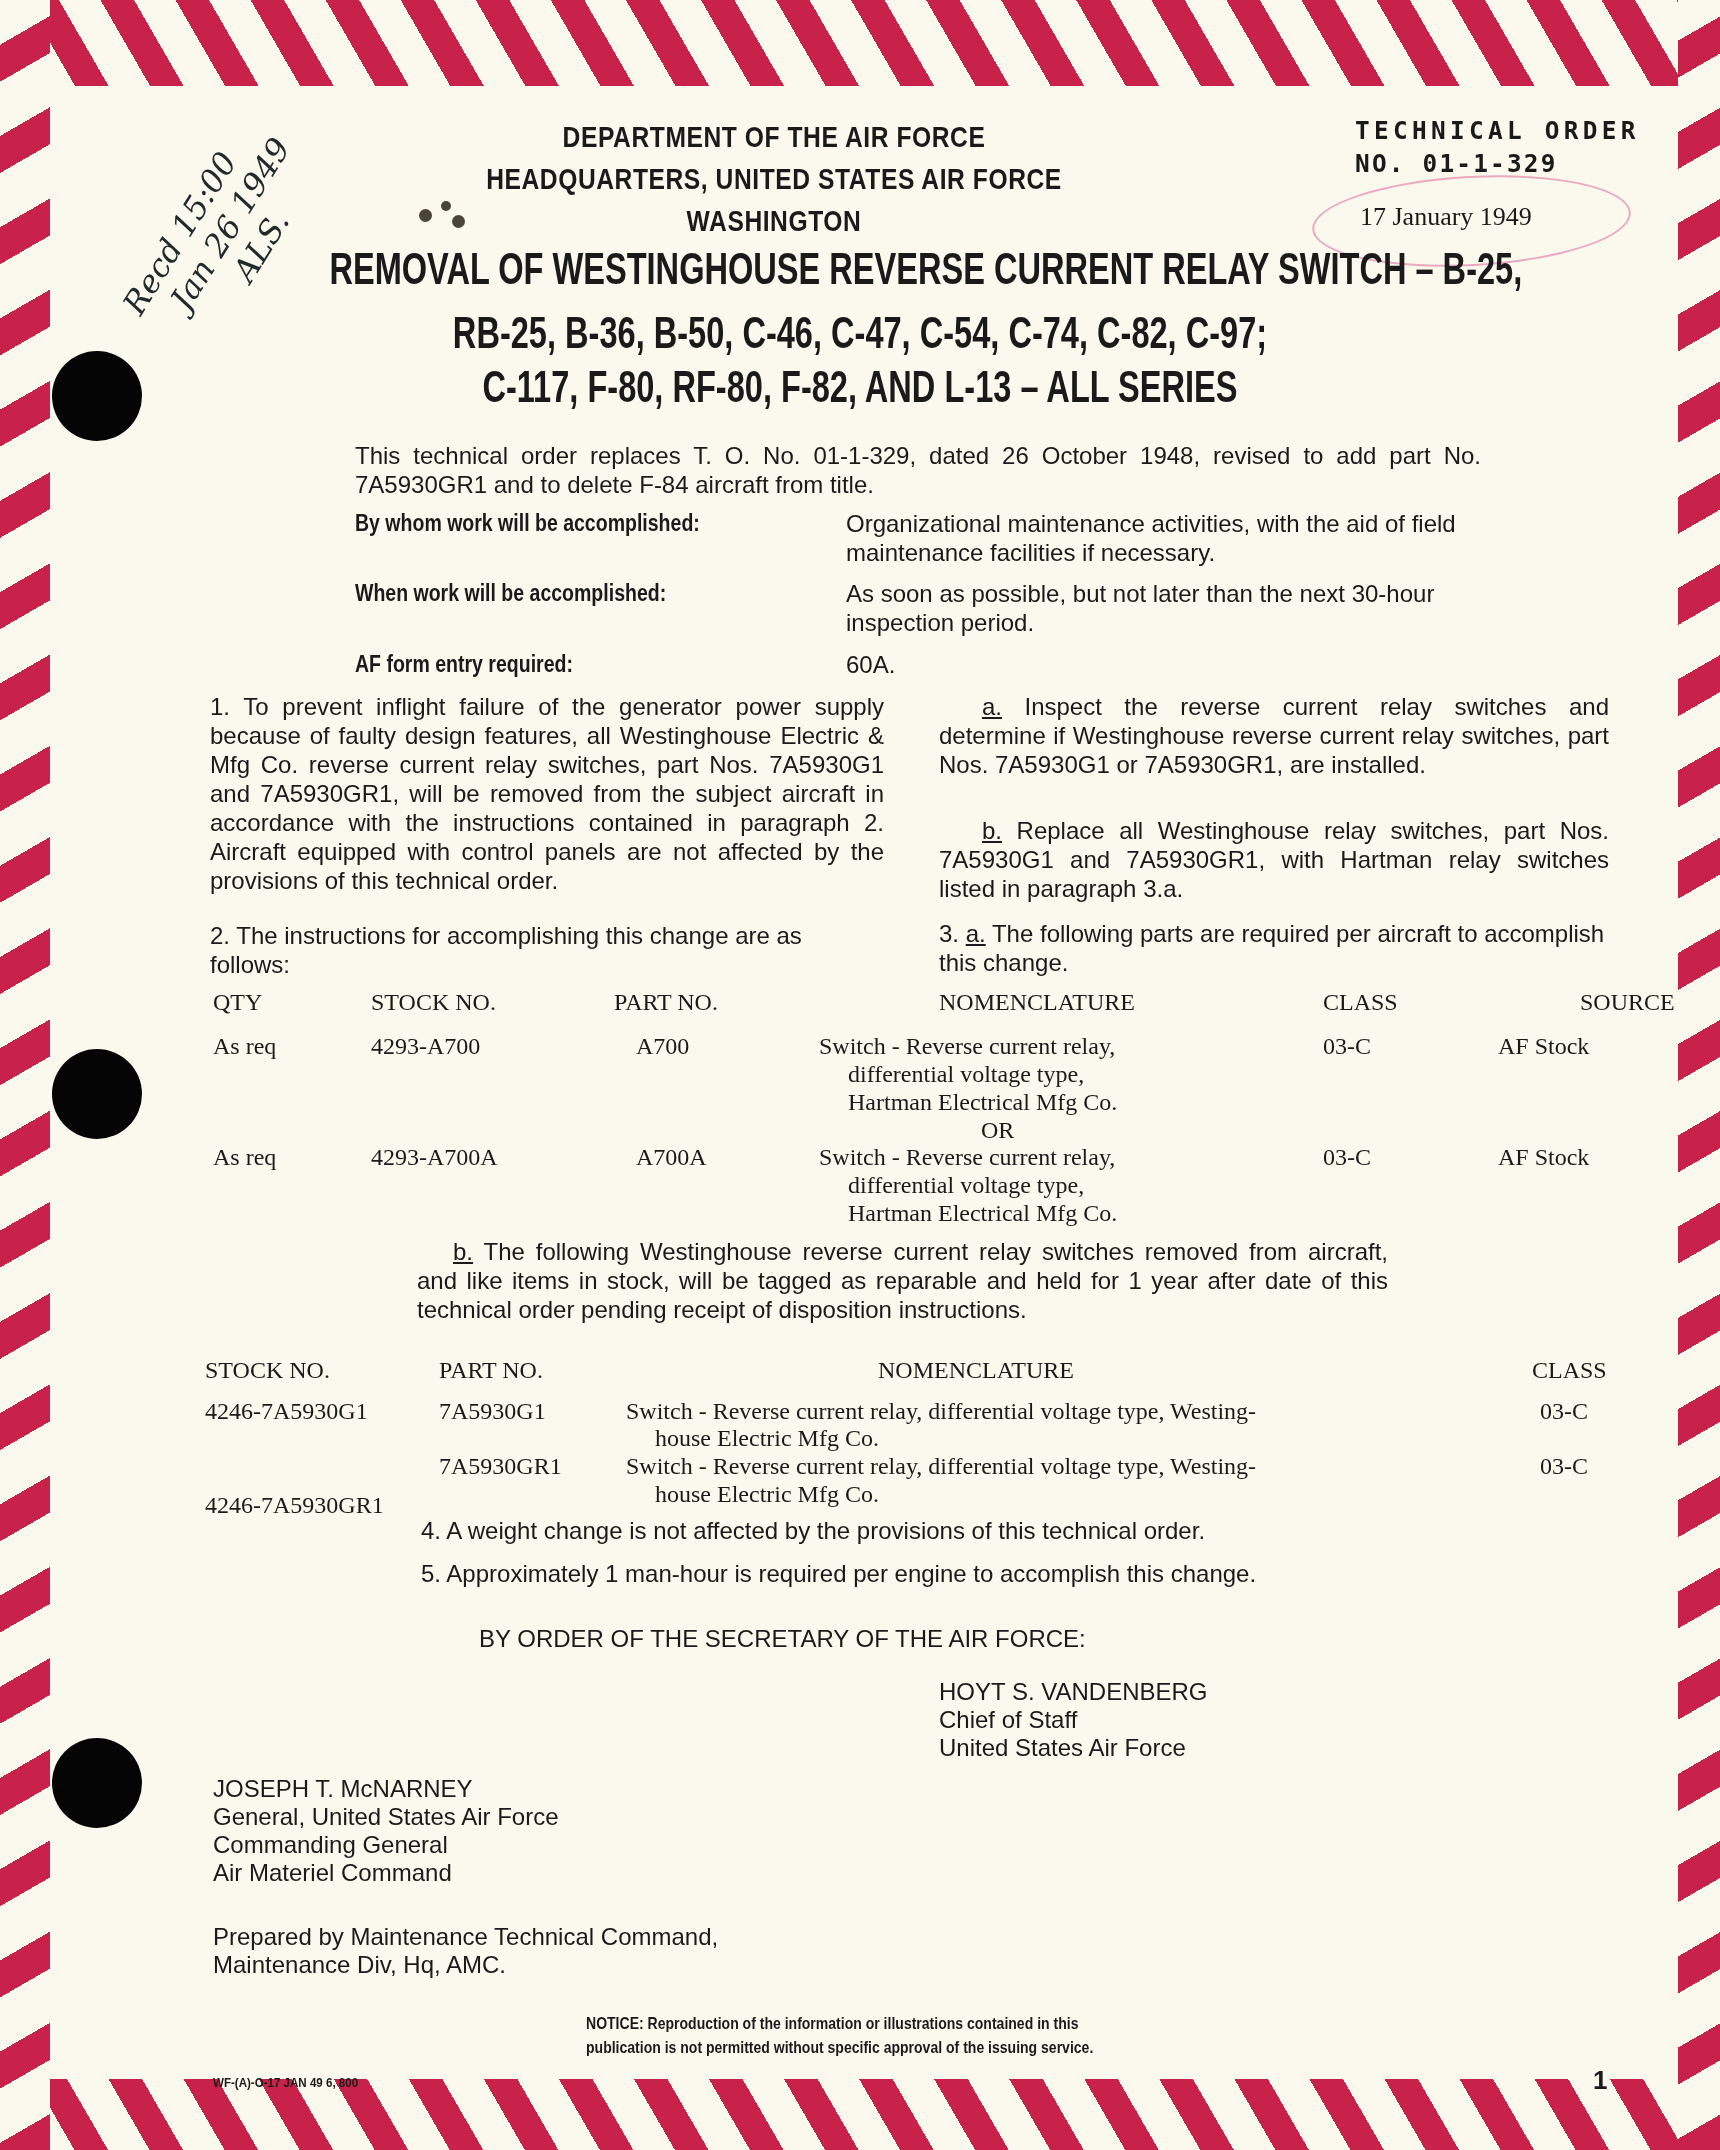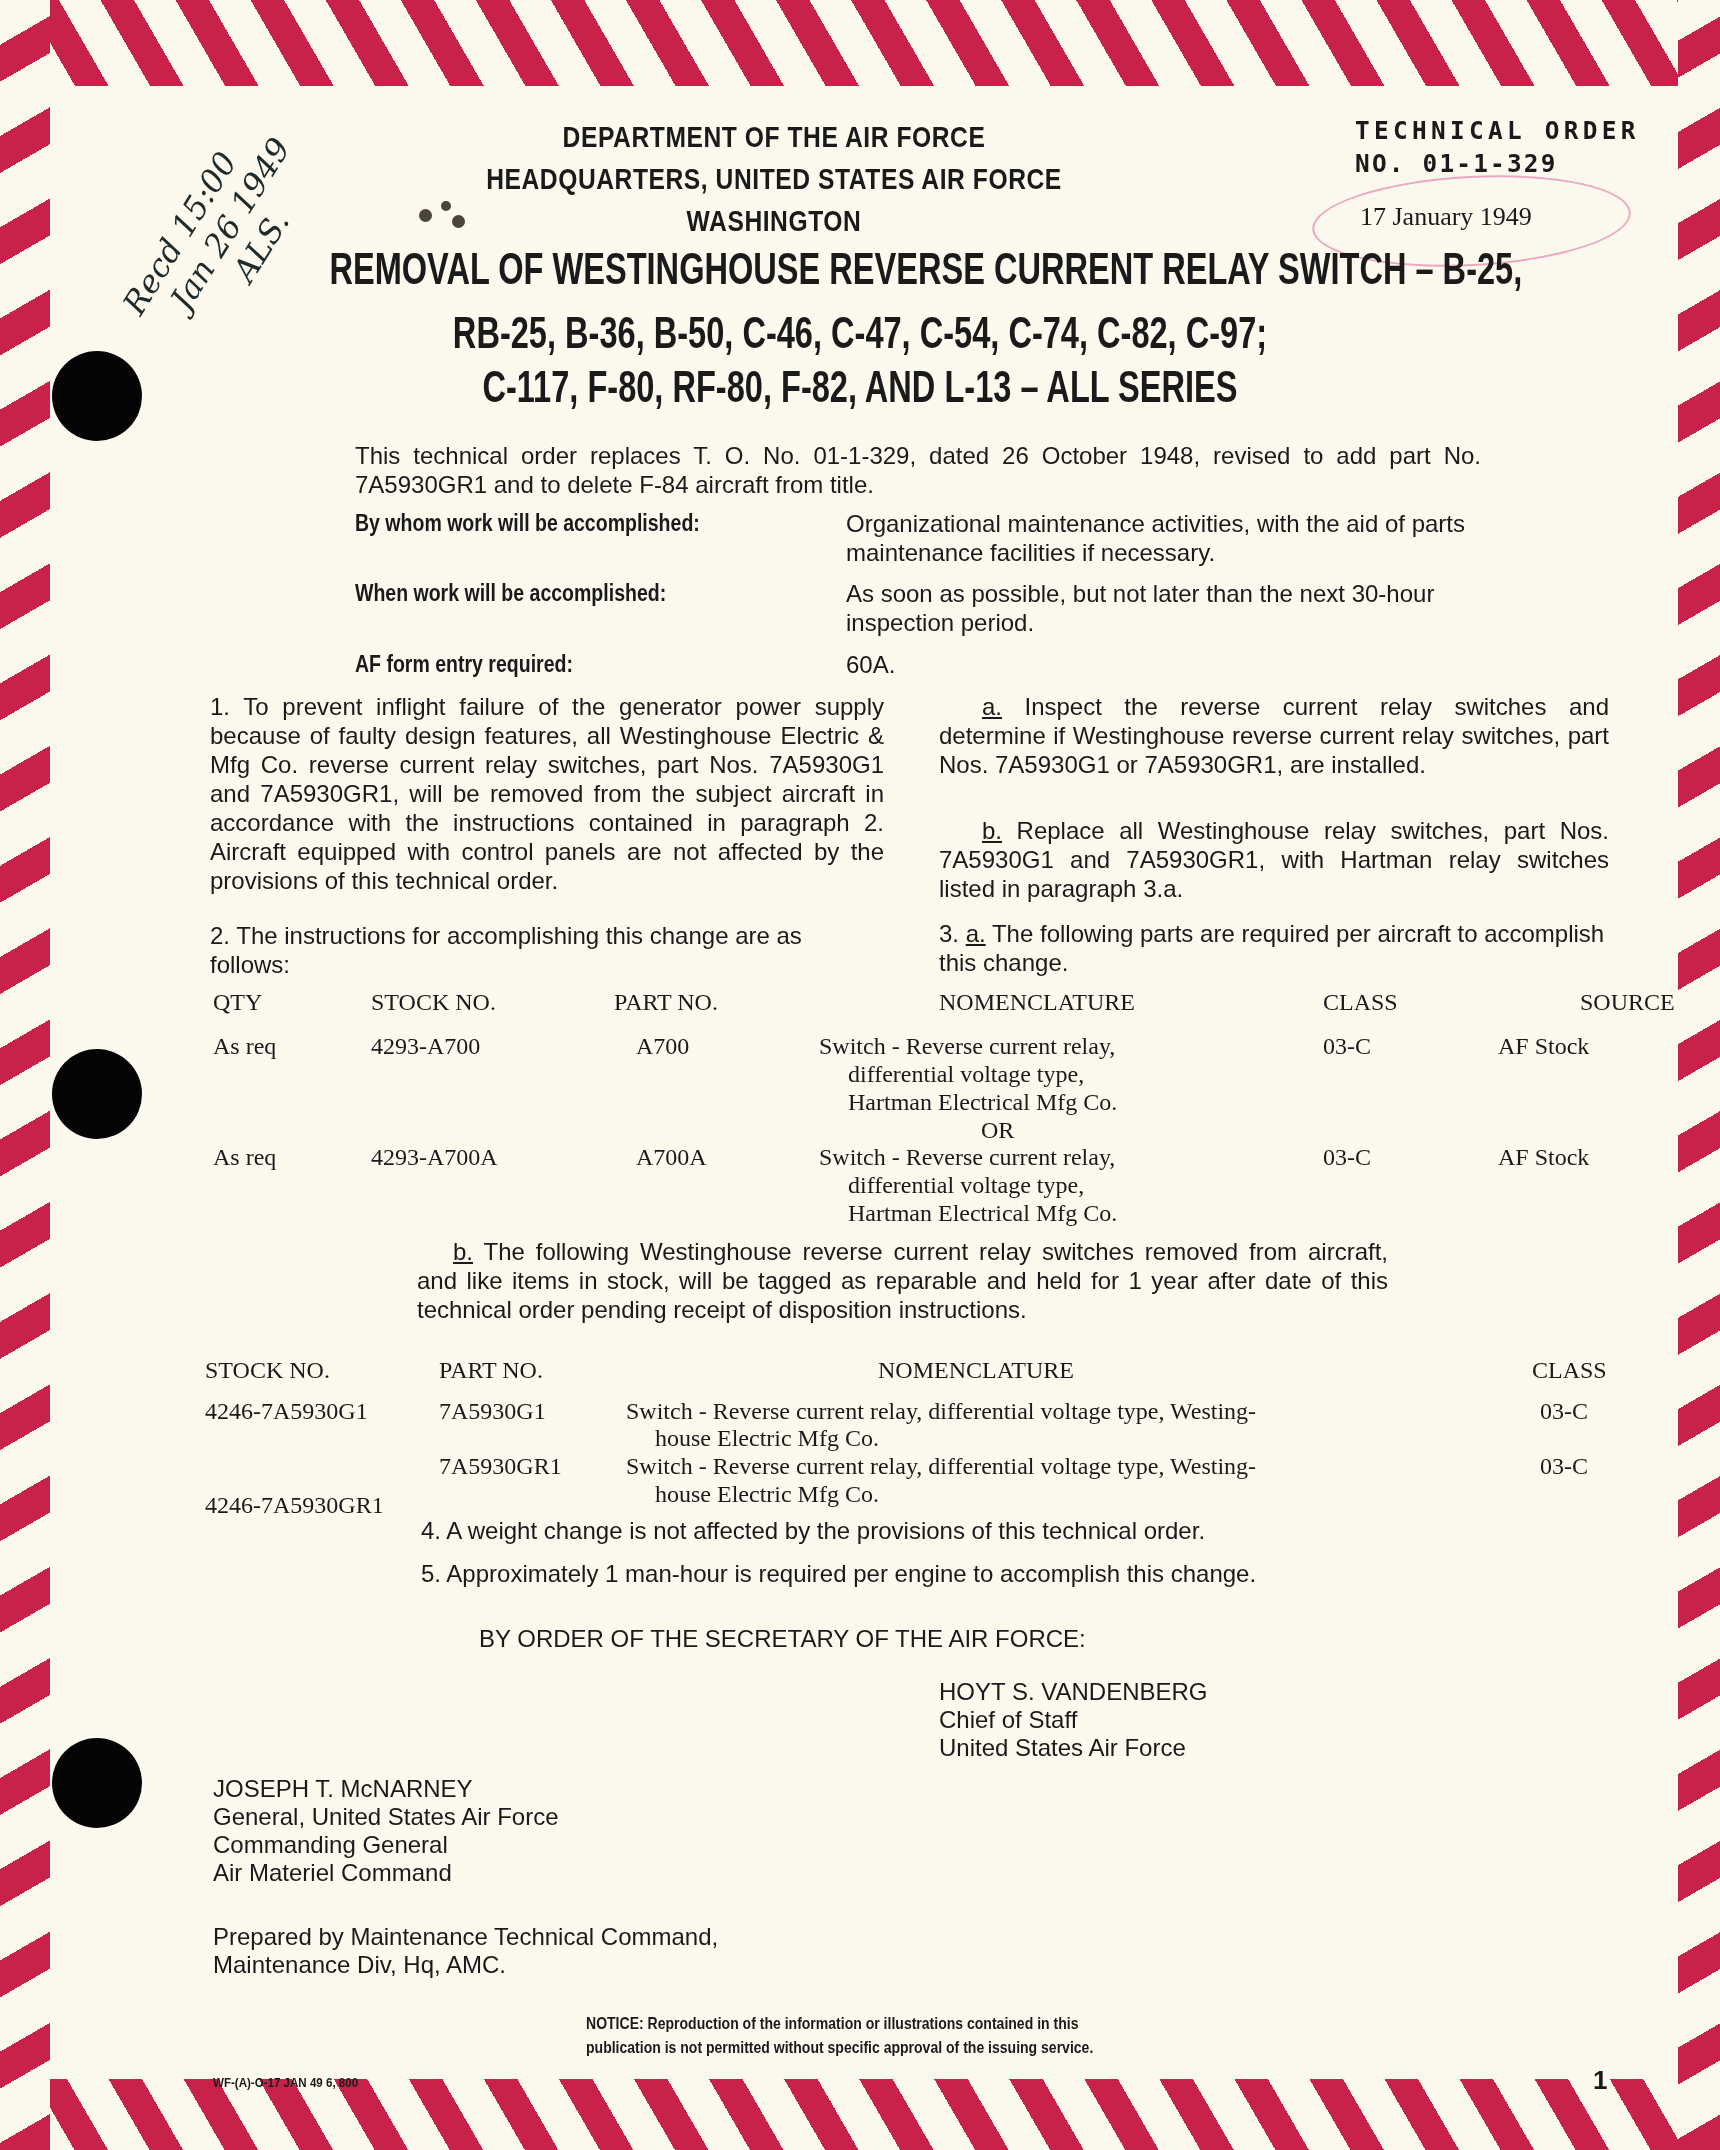--- a/index.html
+++ b/index.html
@@ -75,21 +75,21 @@
 <div class="abs date-ring"></div>
 <div class="abs to-date" style="left:1360px;top:202px">17 January 1949</div>
 
 <div class="abs title" style="top:244px">REMOVAL OF WESTINGHOUSE REVERSE CURRENT RELAY SWITCH – B-25,</div>
 <div class="abs title" style="top:308px">RB-25, B-36, B-50, C-46, C-47, C-54, C-74, C-82, C-97;</div>
 <div class="abs title" style="top:362px">C-117, F-80, RF-80, F-82, AND L-13 – ALL SERIES</div>
 
 <div class="abs body-text justify" style="left:355px;top:441px;width:1126px">This technical order replaces T. O. No. 01-1-329, dated 26 October 1948, revised to add part No. 7A5930GR1 and to delete F-84 aircraft from title.</div>
 
 <div class="abs label-bold" style="left:355px;top:509px">By whom work will be accomplished:</div>
-<div class="abs body-text" style="left:846px;top:509px;width:638px">Organizational maintenance activities, with the aid of parts maintenance facilities if necessary.</div>
+<div class="abs body-text" style="left:846px;top:509px;width:638px">Organizational maintenance activities, with the aid of field maintenance facilities if necessary.</div>
 
 <div class="abs label-bold" style="left:355px;top:579px">When work will be accomplished:</div>
 <div class="abs body-text" style="left:846px;top:579px;width:638px">As soon as possible, but not later than the next 30-hour inspection period.</div>
 
 <div class="abs label-bold" style="left:355px;top:650px">AF form entry required:</div>
 <div class="abs body-text" style="left:846px;top:650px">60A.</div>
 
 <div class="abs body-text justify" style="left:210px;top:692px;width:674px">1.  To prevent inflight failure of the generator power supply because of faulty design features, all Westinghouse Electric &amp; Mfg Co. reverse current relay switches, part Nos. 7A5930G1 and 7A5930GR1, will be removed from the subject aircraft in accordance with the instructions contained in paragraph 2.  Aircraft equipped with control panels are not affected by the provisions of this technical order.</div>
 <div class="abs body-text" style="left:210px;top:921px;width:674px">2.  The instructions for accomplishing this change are as follows:</div>
 

